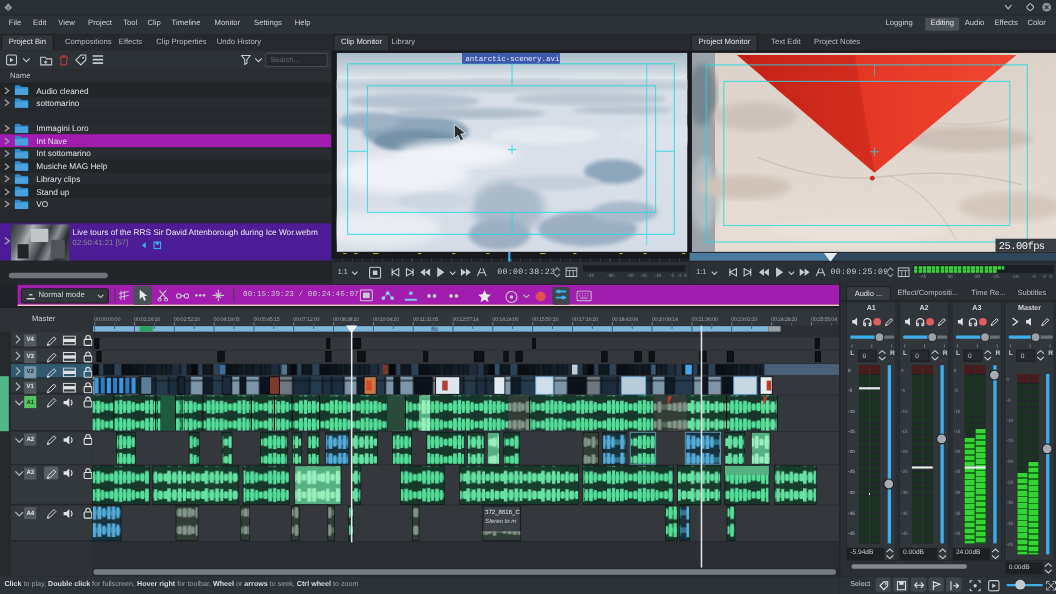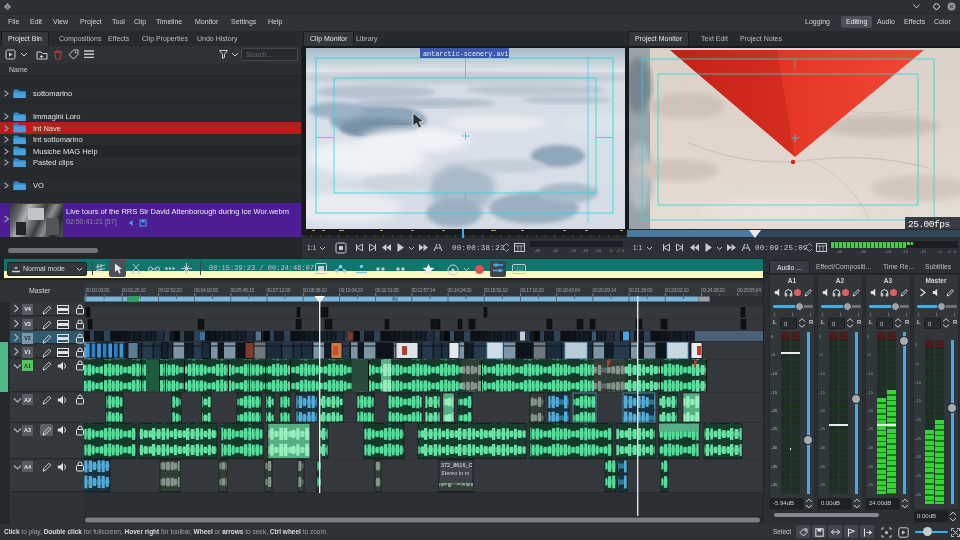--- a/index.html
+++ b/index.html
@@ -94,41 +94,51 @@
   <svg class="abs" style="left:231px;top:6px" width="8" height="5">
         <path d="M1 1 L4 4 L7 1" stroke="#c6cbd0" fill="none"></path>
       </svg>
   <div class="abs" style="left:241px;top:1.5px;width:57px;height:13px;background:#26292d;border:1px solid #43484e;border-radius:2px;font-size:6.5px;color:#62686e;padding:2.5px 0 0 4px">Search...</div>
  </div>
 
  <div class="abs" style="left:0;top:17px;width:301px;height:13px;background:#2a2e32;border-bottom:1px solid #202327;font-size:7px;color:#c2c7cb">
       <span class="abs" style="left:9px;top:2.5px">Name</span>
     </div>
 
+ <div class="abs" style="left:0;top:30.0px;width:301px;height:11.5px;background:#232629">
+<svg class="abs" style="left:3px;top:2.5px" width="7" height="7">
+        <path d="M1.5 0.8 L5 3.5 L1.5 6.2" stroke="#9aa0a6" fill="none" stroke-width="1.2"></path>
+      </svg>
+<svg class="abs" style="left:13px;top:1.2px" width="13" height="9.6">
+        <path d="M0.5 1.5 Q0.5 0.5 1.5 0.5 H5 L6.5 2 H12 Q12.7 2 12.7 2.8 V8.5 Q12.7 9.3 12 9.3 H1.2 Q0.5 9.3 0.5 8.5 Z" fill="#2f88c8"></path>
+        <path d="M0.5 3.4 H12.7 V8.5 Q12.7 9.3 12 9.3 H1.2 Q0.5 9.3 0.5 8.5 Z" fill="#4aa2dd"></path>
+      </svg>
+<span class="abs" style="left:33px;top:1.5px;font-size:7.5px;color:#dde1e4">Audio cleaned</span>
+</div>
 <div class="abs" style="left:0;top:41.5px;width:301px;height:11.5px;background:#282c30">
 <svg class="abs" style="left:3px;top:2.5px" width="7" height="7">
         <path d="M1.5 0.8 L5 3.5 L1.5 6.2" stroke="#9aa0a6" fill="none" stroke-width="1.2"></path>
       </svg>
 <svg class="abs" style="left:13px;top:1.2px" width="13" height="9.6">
         <path d="M0.5 1.5 Q0.5 0.5 1.5 0.5 H5 L6.5 2 H12 Q12.7 2 12.7 2.8 V8.5 Q12.7 9.3 12 9.3 H1.2 Q0.5 9.3 0.5 8.5 Z" fill="#2f88c8"></path>
         <path d="M0.5 3.4 H12.7 V8.5 Q12.7 9.3 12 9.3 H1.2 Q0.5 9.3 0.5 8.5 Z" fill="#4aa2dd"></path>
       </svg>
 <span class="abs" style="left:33px;top:1.5px;font-size:7.5px;color:#dde1e4">sottomarino</span>
 </div>
 <div class="abs" style="left:0;top:64.5px;width:301px;height:11.5px;background:#282c30">
 <svg class="abs" style="left:3px;top:2.5px" width="7" height="7">
         <path d="M1.5 0.8 L5 3.5 L1.5 6.2" stroke="#9aa0a6" fill="none" stroke-width="1.2"></path>
       </svg>
 <svg class="abs" style="left:13px;top:1.2px" width="13" height="9.6">
         <path d="M0.5 1.5 Q0.5 0.5 1.5 0.5 H5 L6.5 2 H12 Q12.7 2 12.7 2.8 V8.5 Q12.7 9.3 12 9.3 H1.2 Q0.5 9.3 0.5 8.5 Z" fill="#2f88c8"></path>
         <path d="M0.5 3.4 H12.7 V8.5 Q12.7 9.3 12 9.3 H1.2 Q0.5 9.3 0.5 8.5 Z" fill="#4aa2dd"></path>
       </svg>
 <span class="abs" style="left:33px;top:1.5px;font-size:7.5px;color:#dde1e4">Immagini Loro</span>
 </div>
-<div class="abs" style="left:0;top:76.0px;width:301px;height:11.5px;background:#b91c1c">
+<div class="abs" style="left:0;top:76.0px;width:301px;height:11.5px;background:#a21caf">
 <svg class="abs" style="left:3px;top:2.5px" width="7" height="7">
         <path d="M1.5 0.8 L5 3.5 L1.5 6.2" stroke="#9aa0a6" fill="none" stroke-width="1.2"></path>
       </svg>
 <svg class="abs" style="left:13px;top:1.2px" width="13" height="9.6">
         <path d="M0.5 1.5 Q0.5 0.5 1.5 0.5 H5 L6.5 2 H12 Q12.7 2 12.7 2.8 V8.5 Q12.7 9.3 12 9.3 H1.2 Q0.5 9.3 0.5 8.5 Z" fill="#2f88c8"></path>
         <path d="M0.5 3.4 H12.7 V8.5 Q12.7 9.3 12 9.3 H1.2 Q0.5 9.3 0.5 8.5 Z" fill="#4aa2dd"></path>
       </svg>
 <span class="abs" style="left:33px;top:1.5px;font-size:7.5px;color:#dde1e4">Int Nave</span>
 </div>
 <div class="abs" style="left:0;top:87.5px;width:301px;height:11.5px;background:#282c30">
@@ -152,21 +162,31 @@
 <span class="abs" style="left:33px;top:1.5px;font-size:7.5px;color:#dde1e4">Musiche MAG Help</span>
 </div>
 <div class="abs" style="left:0;top:110.5px;width:301px;height:11.5px;background:#282c30">
 <svg class="abs" style="left:3px;top:2.5px" width="7" height="7">
         <path d="M1.5 0.8 L5 3.5 L1.5 6.2" stroke="#9aa0a6" fill="none" stroke-width="1.2"></path>
       </svg>
 <svg class="abs" style="left:13px;top:1.2px" width="13" height="9.6">
         <path d="M0.5 1.5 Q0.5 0.5 1.5 0.5 H5 L6.5 2 H12 Q12.7 2 12.7 2.8 V8.5 Q12.7 9.3 12 9.3 H1.2 Q0.5 9.3 0.5 8.5 Z" fill="#2f88c8"></path>
         <path d="M0.5 3.4 H12.7 V8.5 Q12.7 9.3 12 9.3 H1.2 Q0.5 9.3 0.5 8.5 Z" fill="#4aa2dd"></path>
       </svg>
-<span class="abs" style="left:33px;top:1.5px;font-size:7.5px;color:#dde1e4">Pasted clips</span>
+<span class="abs" style="left:33px;top:1.5px;font-size:7.5px;color:#dde1e4">Library clips</span>
+</div>
+<div class="abs" style="left:0;top:122.0px;width:301px;height:11.5px;background:#232629">
+<svg class="abs" style="left:3px;top:2.5px" width="7" height="7">
+        <path d="M1.5 0.8 L5 3.5 L1.5 6.2" stroke="#9aa0a6" fill="none" stroke-width="1.2"></path>
+      </svg>
+<svg class="abs" style="left:13px;top:1.2px" width="13" height="9.6">
+        <path d="M0.5 1.5 Q0.5 0.5 1.5 0.5 H5 L6.5 2 H12 Q12.7 2 12.7 2.8 V8.5 Q12.7 9.3 12 9.3 H1.2 Q0.5 9.3 0.5 8.5 Z" fill="#2f88c8"></path>
+        <path d="M0.5 3.4 H12.7 V8.5 Q12.7 9.3 12 9.3 H1.2 Q0.5 9.3 0.5 8.5 Z" fill="#4aa2dd"></path>
+      </svg>
+<span class="abs" style="left:33px;top:1.5px;font-size:7.5px;color:#dde1e4">Stand up</span>
 </div>
 <div class="abs" style="left:0;top:133.5px;width:301px;height:11.5px;background:#282c30">
 <svg class="abs" style="left:3px;top:2.5px" width="7" height="7">
         <path d="M1.5 0.8 L5 3.5 L1.5 6.2" stroke="#9aa0a6" fill="none" stroke-width="1.2"></path>
       </svg>
 <svg class="abs" style="left:13px;top:1.2px" width="13" height="9.6">
         <path d="M0.5 1.5 Q0.5 0.5 1.5 0.5 H5 L6.5 2 H12 Q12.7 2 12.7 2.8 V8.5 Q12.7 9.3 12 9.3 H1.2 Q0.5 9.3 0.5 8.5 Z" fill="#2f88c8"></path>
         <path d="M0.5 3.4 H12.7 V8.5 Q12.7 9.3 12 9.3 H1.2 Q0.5 9.3 0.5 8.5 Z" fill="#4aa2dd"></path>
       </svg>
 <span class="abs" style="left:33px;top:1.5px;font-size:7.5px;color:#dde1e4">VO</span>
@@ -433,21 +453,21 @@
         <span class="abs" style="left:55px">-20</span>
         <span class="abs" style="left:72px">-15</span>
         <span class="abs" style="left:90px">-10</span>
         <span class="abs" style="left:108px">-5</span>
         <span class="abs" style="left:117px">-2</span>
         <span class="abs" style="left:124px">0</span>
   </div>
  </div>
 </div>
 
-<div class="abs" style="left:4px;top:258px;width:763px;height:20px;background:#0f766e;border-top:1px solid #23262a;border-bottom:7px solid #fef9c3">
+<div class="abs" style="left:16px;top:258px;width:763px;height:20px;background:#a21caf;border-top:1px solid #23262a;border-bottom:1px solid #fef9c3">
  <div class="abs" style="left:3px;top:2.5px;width:80px;height:14px;background:#31363b;border:1px solid #1e2124;border-radius:2px;font-size:7px;color:#d4d8db">
    <svg class="abs" style="left:4px;top:3.5px" width="8" height="7">
         <path d="M0 5.5 h8 M2.5 2 h3" stroke="#c6cbd0" stroke-width="1.4"></path>
       </svg>
    <span class="abs" style="left:15px;top:2.5px">Normal mode</span>
    <svg class="abs" style="left:68px;top:4.5px" width="7" height="5">
         <path d="M1 1 L3.5 3.5 L6 1" stroke="#c6cbd0" fill="none"></path>
       </svg>
  </div>
  <div class="abs" style="left:88px;top:3px;width:1px;height:13px;background:#3e434a"></div>

